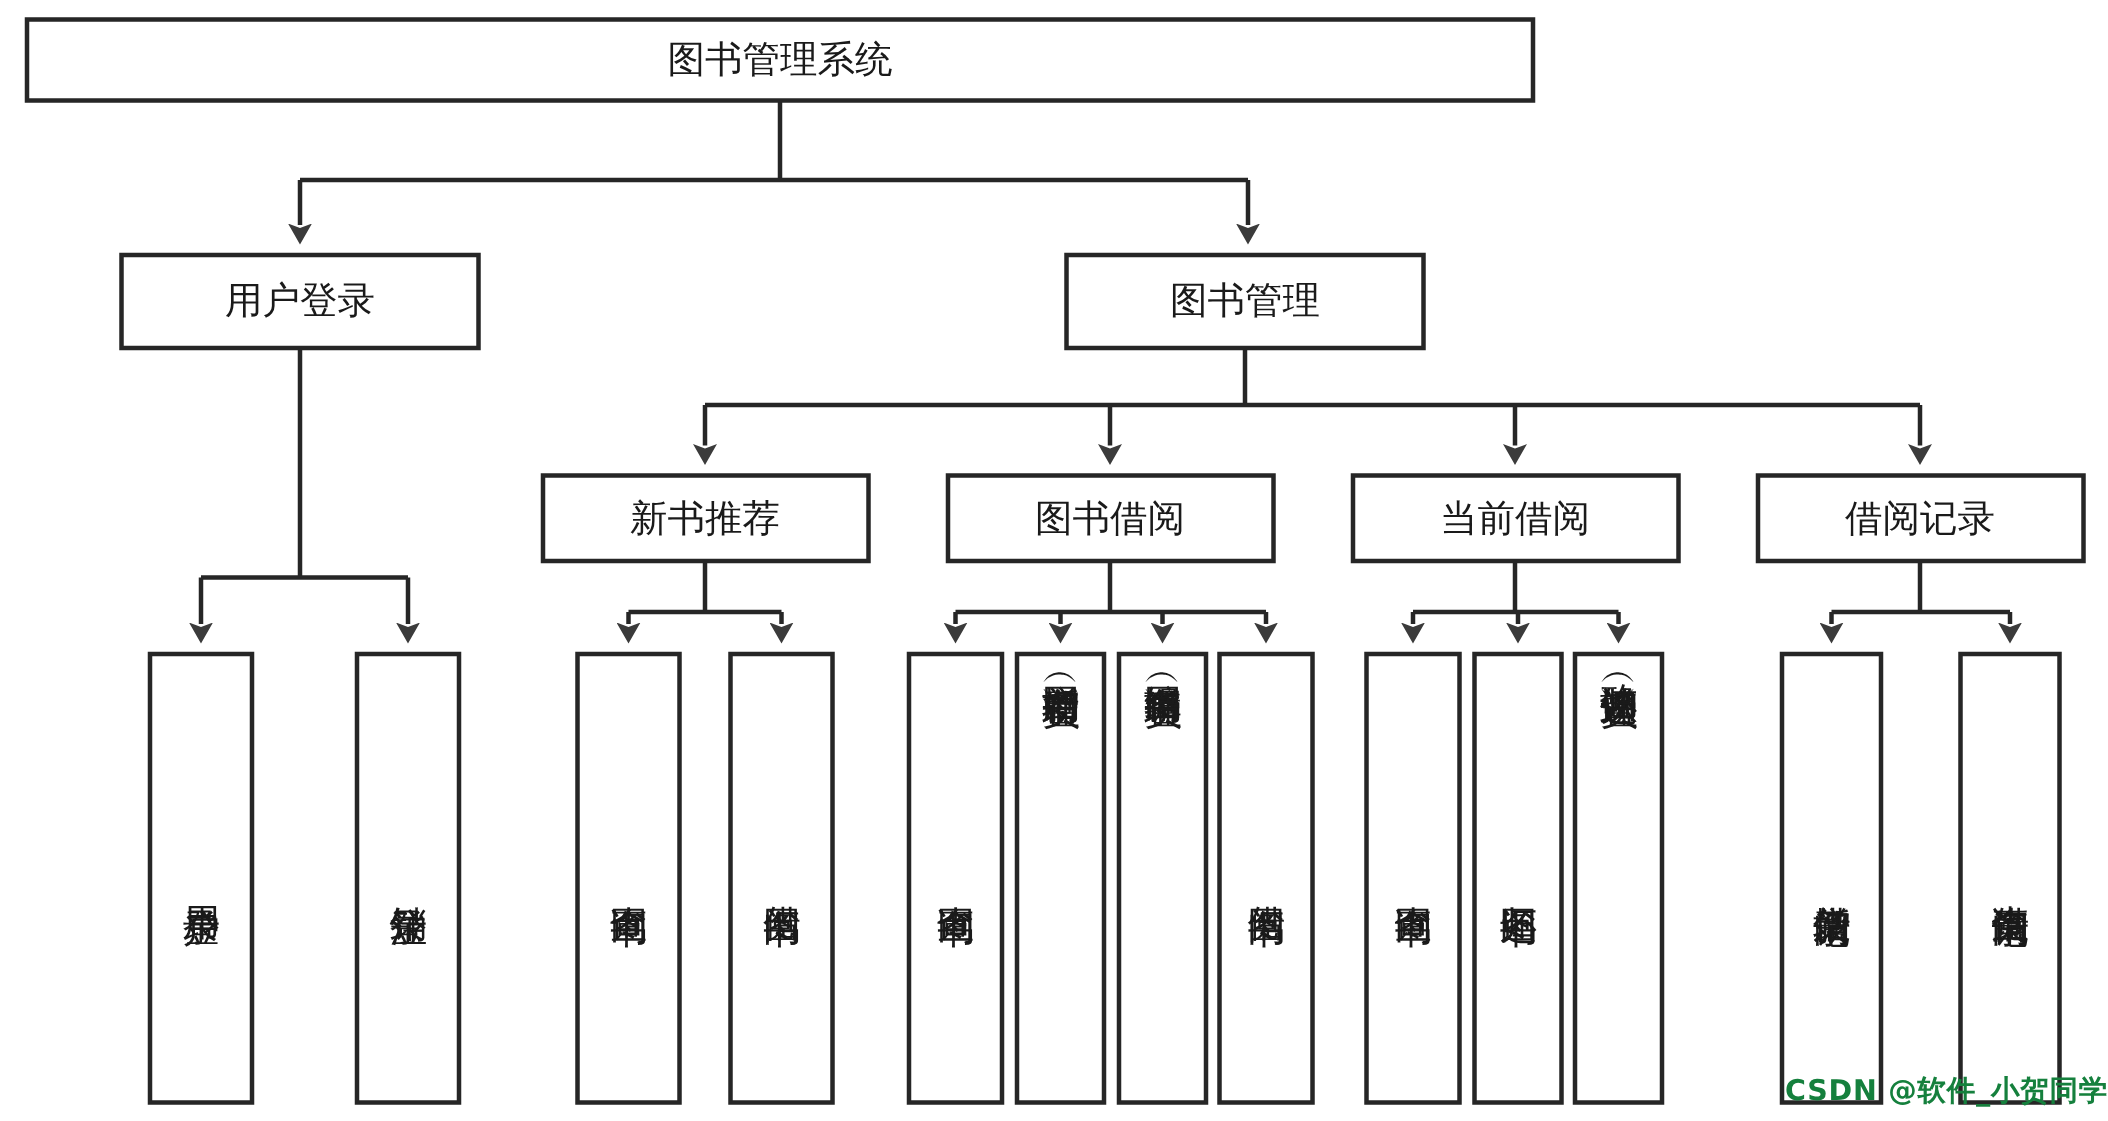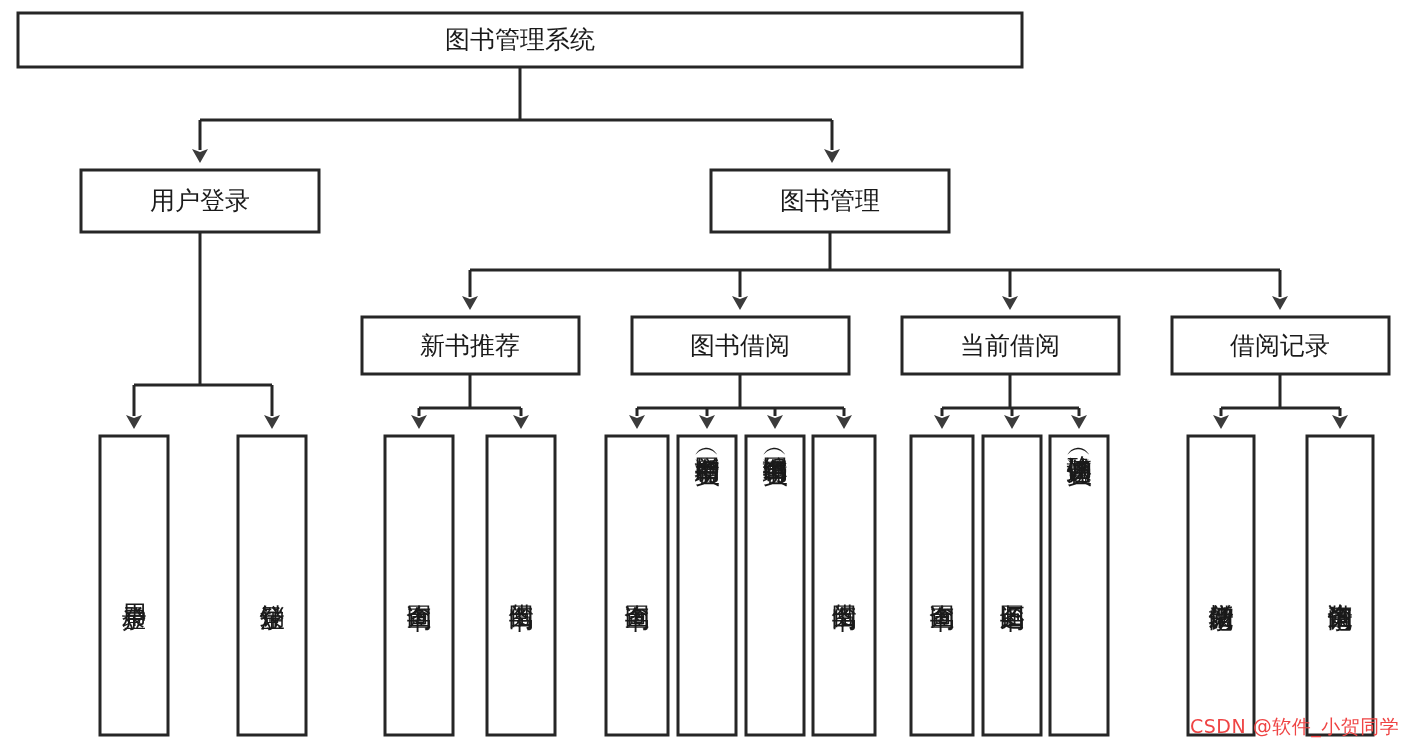--- a/index.html
+++ b/index.html
@@ -65,23 +65,24 @@
   .vlabel span {
     display: block;
     writing-mode: vertical-rl;
     text-orientation: upright;
     letter-spacing: 1px;
   }
   .watermark {
     position: absolute;
     font-family: "DejaVu Sans", "Liberation Sans", sans-serif;
     font-size: 19px;
-    color: #ef4444;
+    color: #15803d;
     white-space: nowrap;
     letter-spacing: 0.5px;
+    font-weight: bold;
   }
 </style>
 </head>
 <body>
 
 <div id="diagram-root">
 
   <svg id="tree-svg" viewBox="0 0 1405 747">
     <defs>
       <marker id="arrow" markerWidth="14" markerHeight="16" refX="1" refY="8" orient="auto" markerUnits="userSpaceOnUse">

